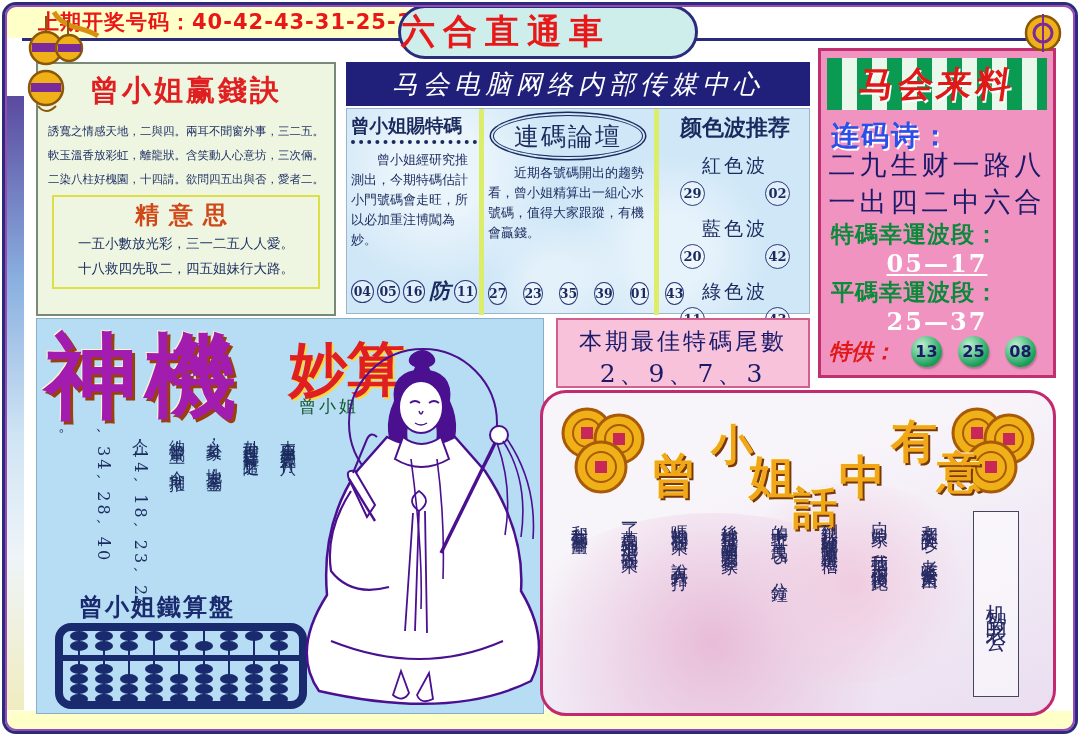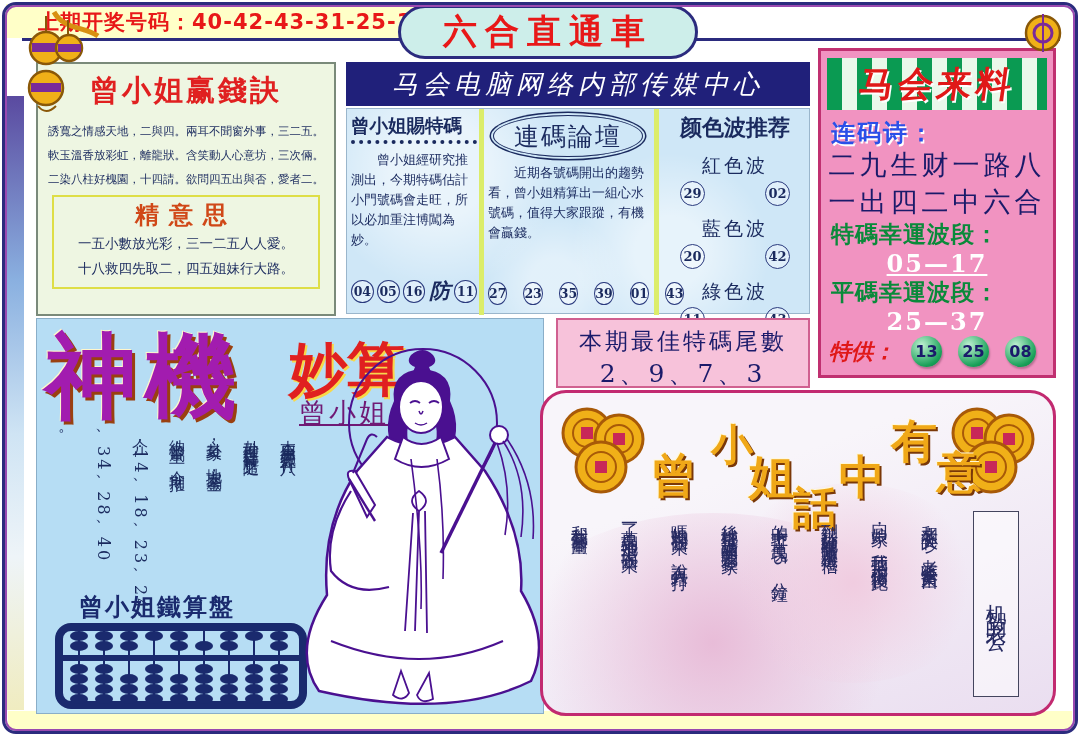--- a/index.html
+++ b/index.html
@@ -4,21 +4,21 @@
 <style>
   * { margin:0; padding:0; box-sizing:border-box; }
   body { background:#e8e8e8; font-family:"DejaVu Serif", serif; }
   .page { position:relative; width:1080px; height:736px; background:#ffffff; overflow:hidden; margin:0 auto; }
   .frame { position:absolute; inset:2px; border:3px solid #2b2b7e; border-radius:14px; box-shadow: inset 0 0 0 2px #9a4ab0; pointer-events:none; z-index:5; }
 
   
   .top-strip { position:absolute; left:6px; top:4px; width:520px; height:34px; background:#ffffc8; z-index:1; }
   .prev-draw { position:absolute; left:38px; top:8px; font-family:"DejaVu Sans", sans-serif; font-weight:bold; font-size:21px; color:#e81818; letter-spacing:1px; z-index:2; }
   .top-line { position:absolute; left:22px; top:38px; width:1038px; height:3px; background:#2b2b7e; z-index:1; }
-  .title-pill { position:absolute; left:398px; top:5px; width:300px; height:54px; background:#cdeeea; border:3px solid #2b2b7e; border-radius:30px; display:flex; align-items:center; justify-content:center; z-index:3; }
+  .title-pill { position:absolute; left:398px; top:5px; width:300px; height:54px; background:#cdeeea; border:3px solid #2b2b7e; border-radius:30px; display:flex; align-items:center; z-index:3; }
   .title-pill span { font-family:"DejaVu Sans", sans-serif; font-weight:900; font-size:34px; color:#e81818; letter-spacing:8px; }
 
   .left-bar { position:absolute; left:6px; top:96px; width:18px; height:614px; background:linear-gradient(#5a4aa0,#8ab0e0 30%,#cfe4f4 55%,#eef4f8 75%,#f0ecc0); z-index:1; }
   .bottom-strip { position:absolute; left:8px; top:711px; width:1064px; height:18px; background:#ffffc8; z-index:1; }
 
   
   .winbox { position:absolute; left:36px; top:62px; width:300px; height:254px; background:#eef6e2; border:2px solid #7a8a7a; z-index:2; }
   .winbox-title { text-align:center; margin-top:7px; font-family:"DejaVu Sans", sans-serif; font-weight:900; font-size:29px; color:#e02020; letter-spacing:3px; }
   .winbox-poem { margin:8px 10px 0 10px; }
   .winbox-poem div { font-size:11.5px; color:#1a2a5e; line-height:24px; white-space:nowrap; }
@@ -49,34 +49,34 @@
 
   
   .tailbox { position:absolute; left:556px; top:318px; width:254px; height:70px; background:#f7c2da; border:2px solid #d06090; text-align:center; color:#1a1a6a; z-index:2; }
   .tail1 { font-size:23px; letter-spacing:3px; margin-top:6px; }
   .tail2 { font-size:25px; letter-spacing:4px; }
 
   
   .laibox { position:absolute; left:818px; top:48px; width:238px; height:330px; background:#f193c1; border:3px solid #c03070; z-index:2; }
   .lai-banner { position:absolute; left:6px; top:7px; width:220px; height:52px; background:repeating-linear-gradient(90deg,#0a9a52 0 15px,#e9f8ea 15px 30px); display:flex; align-items:center; justify-content:center; }
   .lai-banner span { font-weight:900; font-size:35px; color:#e01818; letter-spacing:4px; transform:skewX(-8deg); text-shadow:2px 2px 0 #ffffff; }
-  .lai-shi-label { position:absolute; left:10px; top:66px; font-family:Liberation Mono, monospace; font-weight:900; font-size:24px; color:#2a50e8; text-shadow:1.5px 1.5px 0 #fff; letter-spacing:2px; }
+  .lai-shi-label { position:absolute; left:10px; top:66px; font-family:Liberation Mono, monospace; font-weight:900; font-size:28px; color:#2a50e8; text-shadow:1.5px 1.5px 0 #fff; letter-spacing:2px; }
   .lai-shi1 { position:absolute; left:0; top:96px; width:100%; text-align:center; font-size:27px; color:#1a1a6a; letter-spacing:4px; }
   .lai-shi2 { position:absolute; left:0; top:133px; width:100%; text-align:center; font-size:27px; color:#1a1a6a; letter-spacing:4px; }
   .lai-green { position:absolute; left:10px; font-family:"DejaVu Sans", sans-serif; font-weight:900; font-size:23px; color:#0a8a3a; letter-spacing:1px; }
   .lai-white { position:absolute; left:0; width:100%; text-align:center; font-size:24px; font-weight:bold; color:#ffffff; letter-spacing:2px; }
   .lai-gong { position:absolute; left:8px; top:285px; display:flex; align-items:center; gap:16px; }
   .lai-gong-label { font-weight:900; font-size:22px; font-style:italic; color:#e01818; }
   .greenball { display:inline-flex; align-items:center; justify-content:center; width:31px; height:31px; border-radius:50%; background:radial-gradient(circle at 35% 30%, #c0f2d2, #18a058 70%, #0a7a40); font-family:"DejaVu Sans", sans-serif; font-weight:900; font-size:16px; color:#1a1a6a; box-shadow:1px 2px 2px rgba(0,0,0,.25); }
 
   
   .shenji { position:absolute; left:36px; top:318px; width:508px; height:396px; background:#b6ddf4; border:1px solid #8aaec8; z-index:2; }
   .sj-t1 { position:absolute; left:8px; top:-4px; font-family:Liberation Sans, sans-serif; font-weight:900; font-size:92px; color:#a21caf; text-shadow:3px 3px 0 #9a4010, -1px -1px 0 #fff6cc; letter-spacing:8px; }
   .sj-t2 { position:absolute; left:252px; top:12px; font-family:"DejaVu Sans", sans-serif; font-weight:900; font-size:58px; color:#e02020; text-shadow:2px 2px 0 #f8d848; }
-  .sj-sub { position:absolute; left:262px; top:76px; font-size:27px; color:#701a75; letter-spacing:3px;text-decoration:underline; }
+  .sj-sub { position:absolute; left:262px; top:76px; font-size:17px; color:#14532d; letter-spacing:3px; }
   .sj-vert { position:absolute; left:6px; top:108px; height:195px; width:264px; writing-mode:vertical-rl; font-size:16px; color:#1a2a5e; letter-spacing:3px; line-height:37px; }
   .sj-abacus-title { position:absolute; left:42px; top:272px; font-family:"DejaVu Sans", sans-serif; font-weight:900; font-size:24px; color:#1a2a6e; letter-spacing:2px; }
   .sj-abacus { position:absolute; left:18px; top:300px; }
   .sj-deity { position:absolute; right:0px; top:22px; }
 
   
   .huayi { position:absolute; left:540px; top:390px; width:516px; height:326px; background:linear-gradient(160deg,#f8f5fa 30%,#eadef0); border:3px solid #c22a70; border-radius:26px; overflow:hidden; z-index:2; }
   .huayi-blob1 { position:absolute; left:-40px; bottom:-60px; width:420px; height:260px; border-radius:50%; background:radial-gradient(circle, #e8bcd8 0%, rgba(232,188,216,0) 70%); }
   .huayi-blob2 { position:absolute; left:180px; top:90px; width:260px; height:200px; border-radius:50%; background:radial-gradient(circle, #f0cce0 0%, rgba(240,204,224,0) 70%); }
   .gchar { position:absolute; font-family:"DejaVu Sans", sans-serif; font-weight:900; color:#f0a818; text-shadow:2px 2px 0 #7a3808, -1px -1px 0 #fff8d8; }

